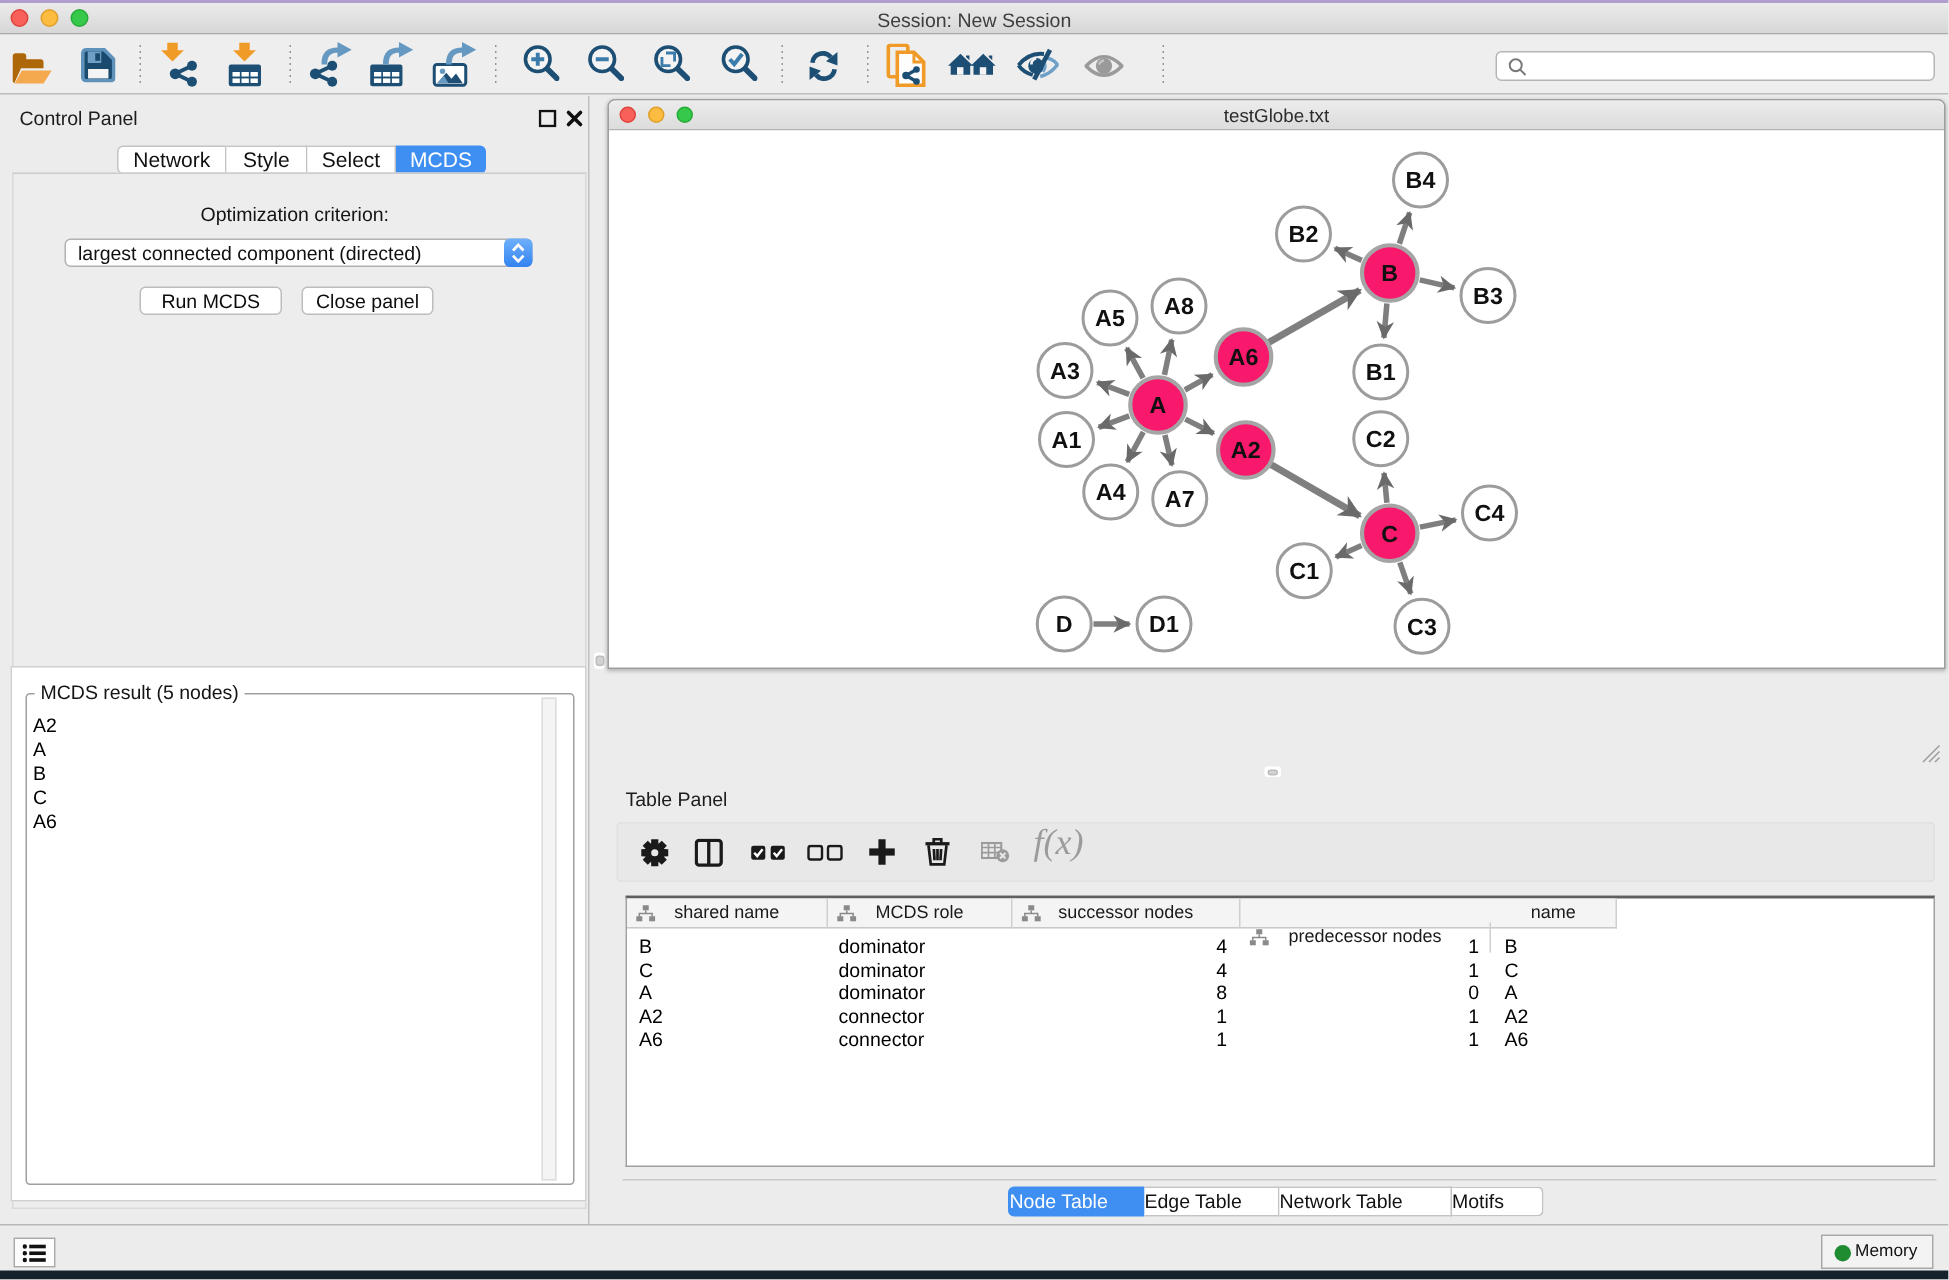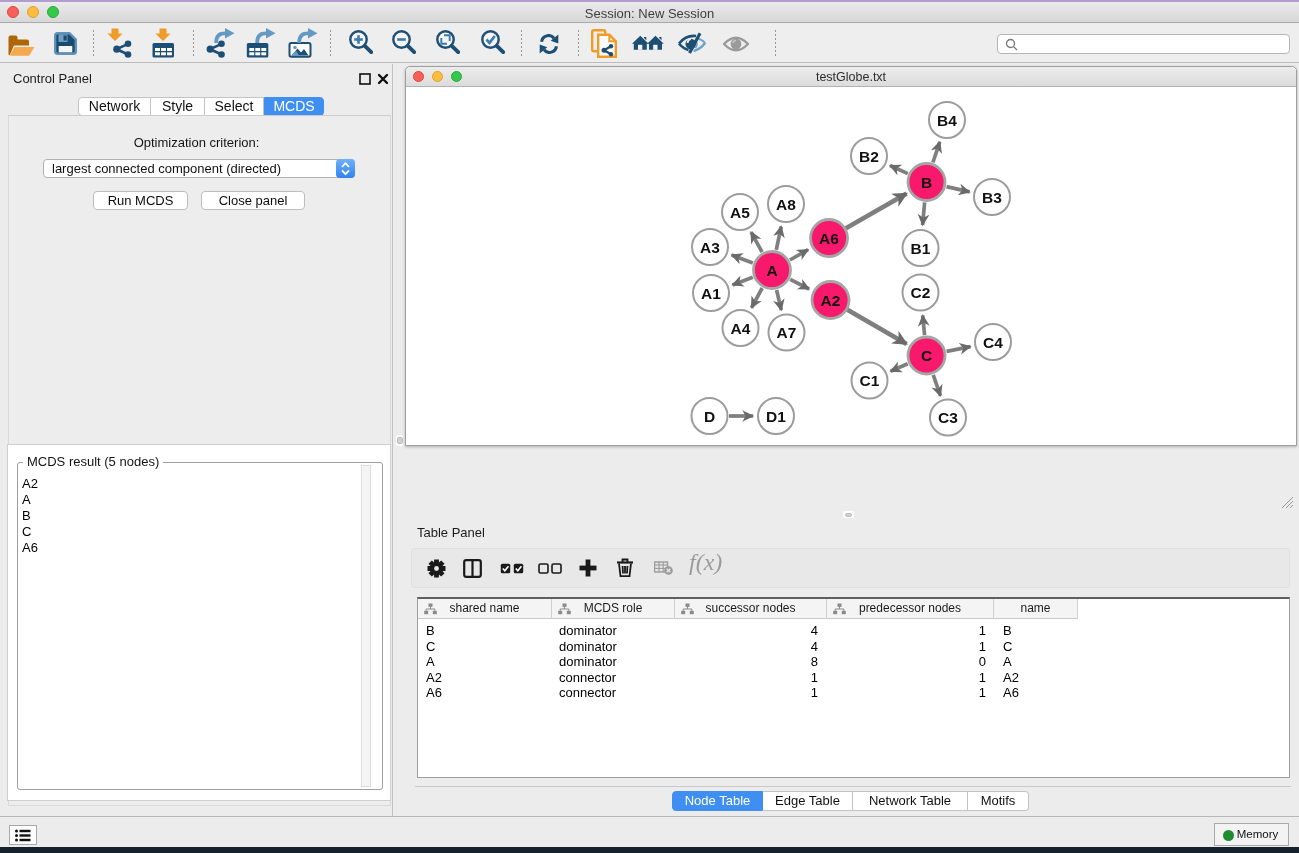--- a/index.html
+++ b/index.html
@@ -44,21 +44,21 @@
 #nettitle .tl { top:4px; width:11px; height:11px; border-radius:50%; }
 
 
 #tpanel { left:394px; top:515px; width:905px; height:301px; background:#ececec; }
 #tpanel .hdr { left:23px; top:10px; font-size:13px; color:#1c1c1c; }
 #ttoolbar { left:17px; top:33px; width:879px; height:40px; background:#e8e8e8; border:1px solid #e0e0e0; border-radius:3px; }
 #ttable { left:23px; top:82px; width:873px; height:181px; background:#fff; border:1px solid #9f9f9f; border-top:2px solid #5f5f5f; }
 #thead { left:0; top:0; width:660px; height:20px; background:#f4f4f4; border-bottom:1px solid #c9c9c9; }
 .hcell { position:absolute; top:0; height:20px; border-right:1px solid #cfcfcf; font-size:12px; line-height:19px; text-align:center; color:#1a1a1a; }
 .trow { position:absolute; font-size:13px; height:16px; line-height:16px; color:#000; }
-.ttab { position:absolute; top:276px; height:20px; background:#fff; border:1px solid #c3c3c3; text-align:center; font-size:13px; line-height:18px; color:#111; }
+.ttab { position:absolute; top:276px; height:20px; background:#fff; border:1px solid #c3c3c3; font-size:13px; line-height:18px; color:#111; }
 
 
 #statusbar { left:0; top:816px; width:1299px; height:31px; background:#ececec; border-top:1px solid #b7b7b7; }
 #sbtn { left:9px; top:8px; width:28px; height:20px; background:#fdfdfd; border:1px solid #a9a9a9; }
 #membtn { left:1214px; top:6px; width:75px; height:23px; background:#f3f3f3; border:1px solid #a9a9a9; font-size:11.5px; line-height:21px; text-align:center; padding-left:12px; color:#111; }
 #membtn .dot { left:8px; top:6px; width:11px; height:11px; border-radius:50%; background:#1f8c32; }
 #darkstrip { left:0; top:847px; width:1299px; height:6px; background:#15222e; }
 </style>
 </head>
 <body>
@@ -224,21 +224,21 @@
   <div class="tab tabsel abs" style="left:264px; width:60px; border-radius:0 4px 4px 0;">MCDS</div>
   <div id="cpcontent" class="abs"></div>
   <div id="cpselect" class="abs">largest connected component (directed)
     <div class="stp abs"><svg width="19" height="19" viewBox="0 0 19 19">
           <path d="M6 8 L9.5 4.2 L13 8" fill="none" stroke="#fff" stroke-width="1.8" stroke-linejoin="round"></path>
           <path d="M6 11.4 L9.5 15.2 L13 11.4" fill="none" stroke="#fff" stroke-width="1.8" stroke-linejoin="round"></path>
         </svg></div>
   </div>
   <div id="optlabel" class="abs">Optimization criterion:</div>
   <div class="btn abs" style="left:93px; width:95px;">Run MCDS</div>
-  <div class="btn abs" style="left:201px; width:104px;">Close panel</div>
+  <div class="btn abs" style="left:201px; width:88px;">Close panel</div>
   <div id="resultwrap" class="abs">
     <div id="fieldset" class="abs">
       <div class="lg abs">MCDS result (5 nodes)</div>
       <ul>
           <li>A2</li>
           <li>A</li>
           <li>B</li>
           <li>C</li>
           <li>A6</li>
         </ul>
@@ -408,21 +408,21 @@
         <div class="hcell" style="left:257px;width:152px;"><svg width="13" height="12" viewBox="0 0 13 12" style="position:absolute;left:6px;top:4px;">
             <g fill="#8a8a8a">
               <rect x="4.5" y="0.5" width="4" height="3.4"></rect>
               <rect x="0.2" y="7.8" width="4" height="3.4"></rect>
               <rect x="8.8" y="7.8" width="4" height="3.4"></rect>
             </g>
             <g stroke="#8a8a8a" stroke-width="1">
               <path d="M6.5,4 L6.5,6 M2.2,7.8 L2.2,6 L10.8,6 L10.8,7.8" fill="none"></path>
             </g>
           </svg>successor nodes</div>
-        <div class="hcell" style="left:409px;width:167px;"><svg width="13" height="12" viewBox="0 0 13 12" style="position:absolute;left:6px;top:4px;">
+        <div class="hcell" style="left:409px;width:167px;margin-top:16px;"><svg width="13" height="12" viewBox="0 0 13 12" style="position:absolute;left:6px;top:4px;">
             <g fill="#8a8a8a">
               <rect x="4.5" y="0.5" width="4" height="3.4"></rect>
               <rect x="0.2" y="7.8" width="4" height="3.4"></rect>
               <rect x="8.8" y="7.8" width="4" height="3.4"></rect>
             </g>
             <g stroke="#8a8a8a" stroke-width="1">
               <path d="M6.5,4 L6.5,6 M2.2,7.8 L2.2,6 L10.8,6 L10.8,7.8" fill="none"></path>
             </g>
           </svg>predecessor nodes</div>
         <div class="hcell" style="left:576px;width:84px;">name</div>

